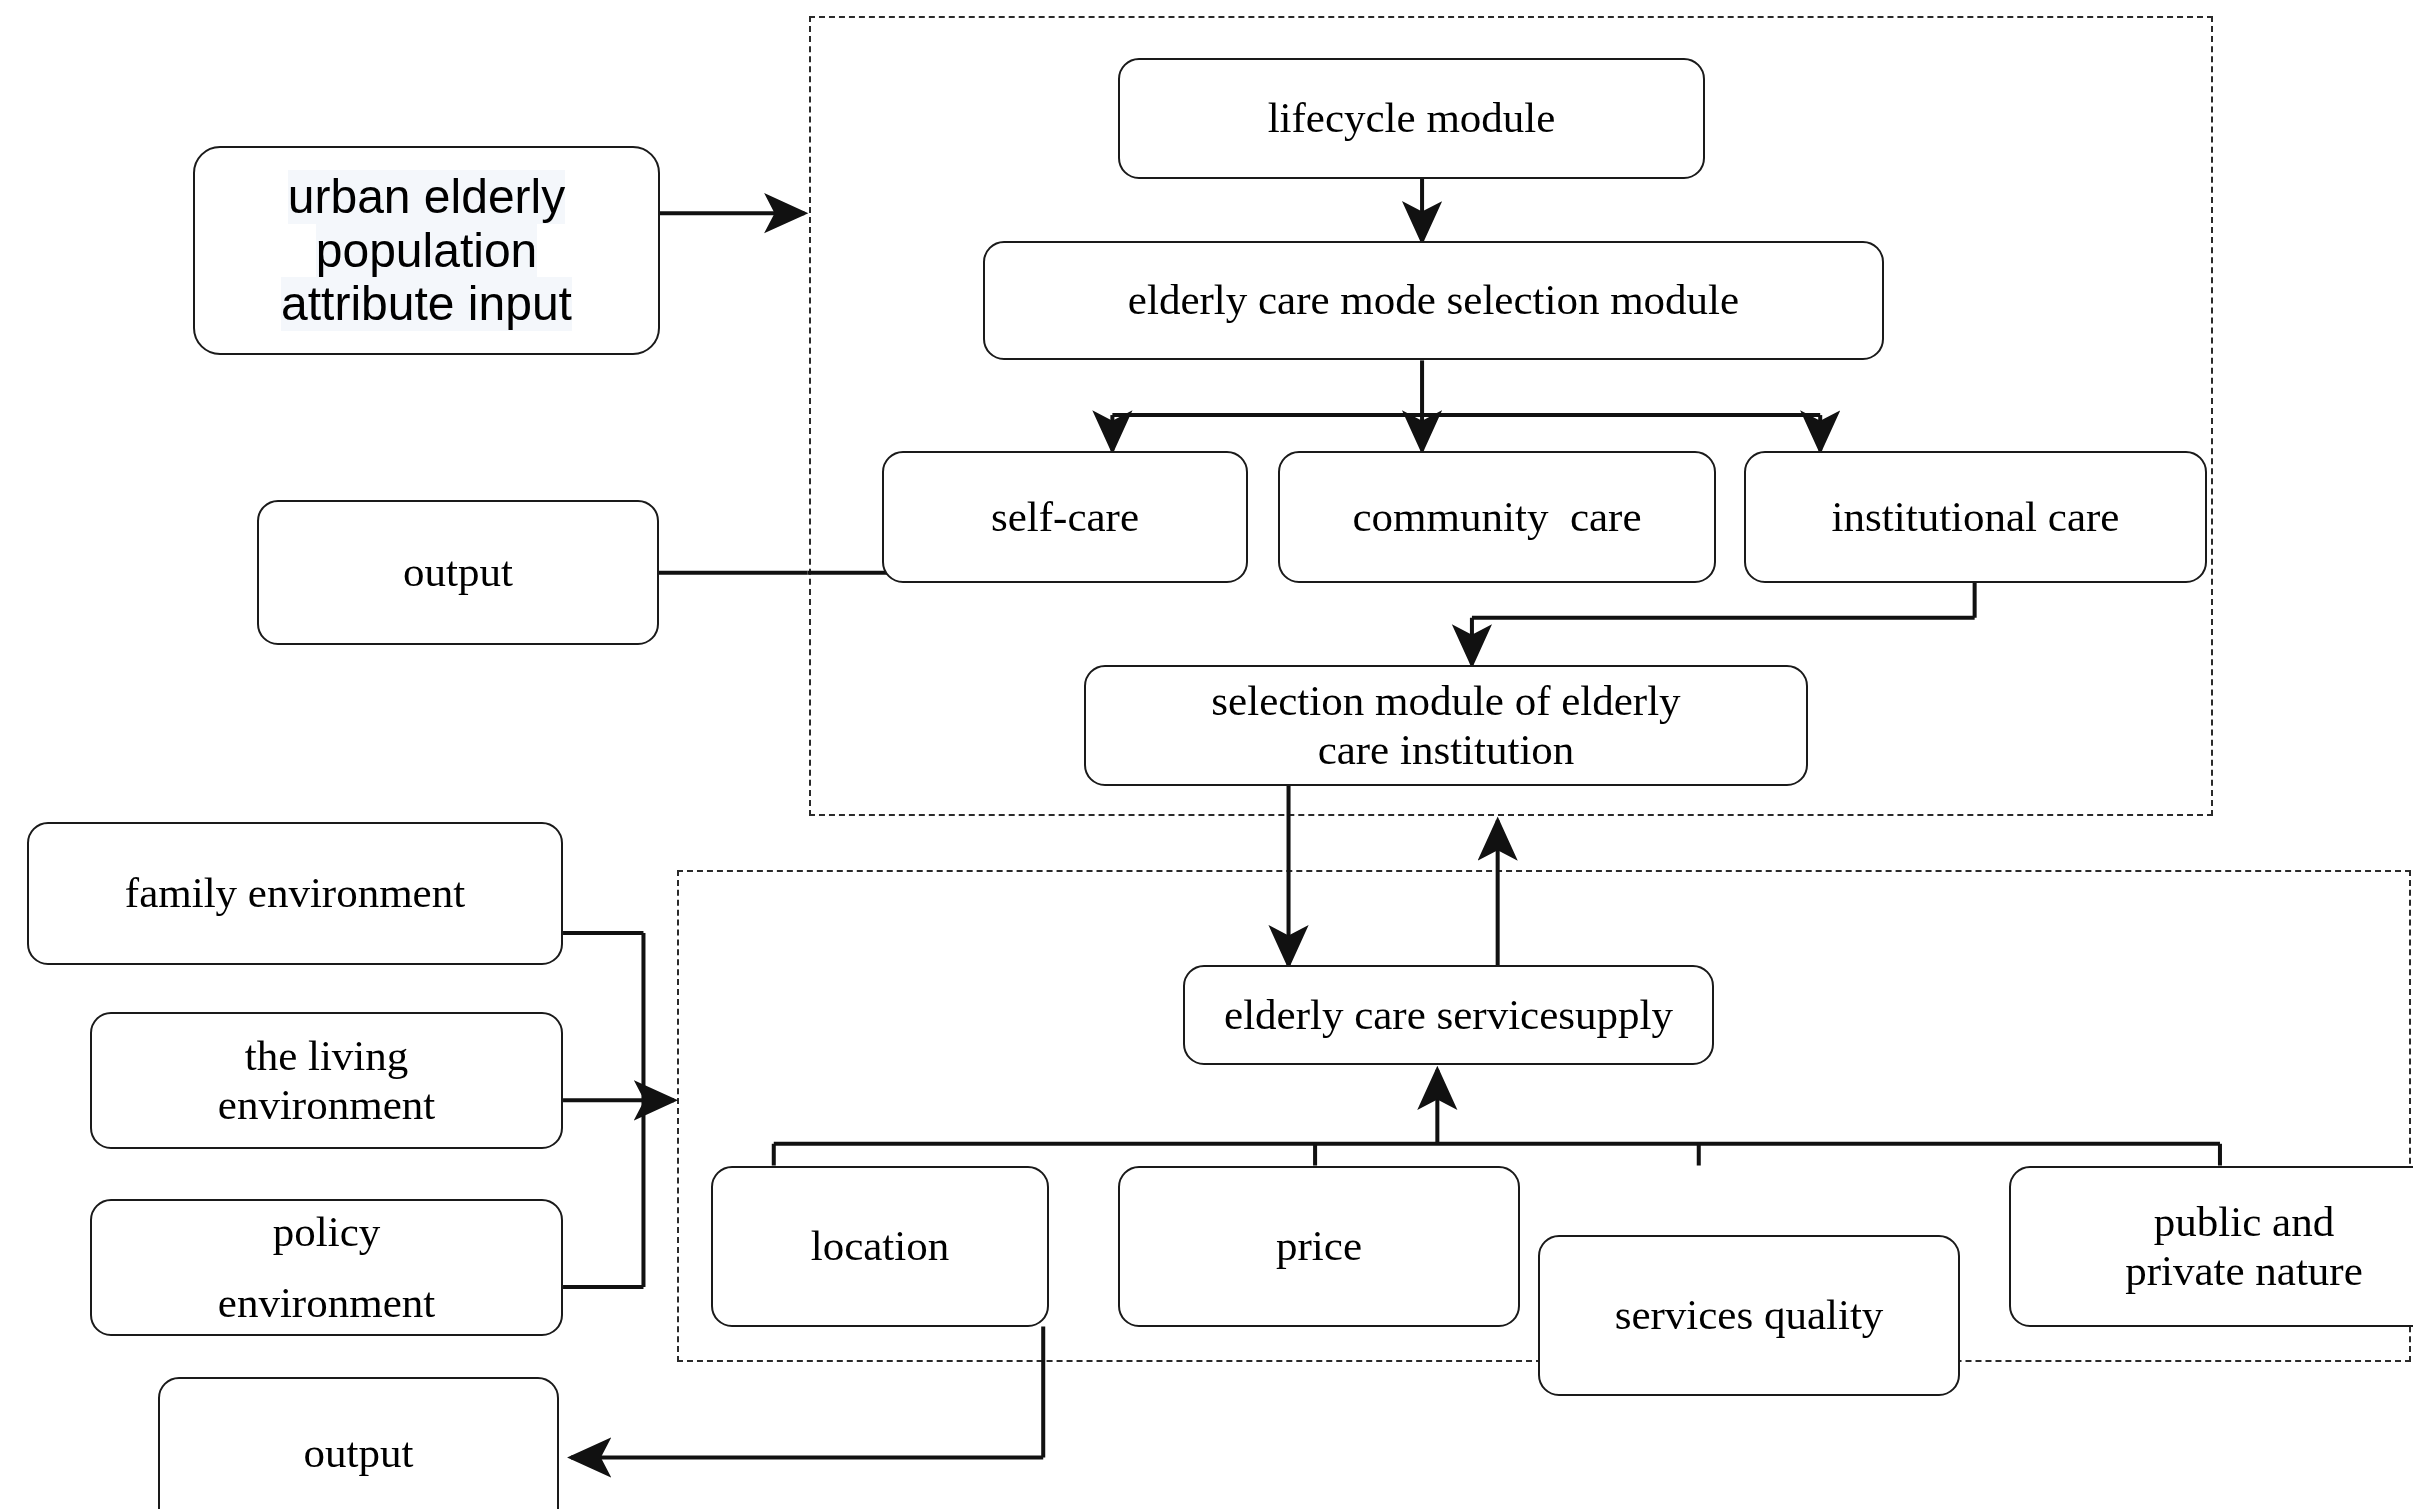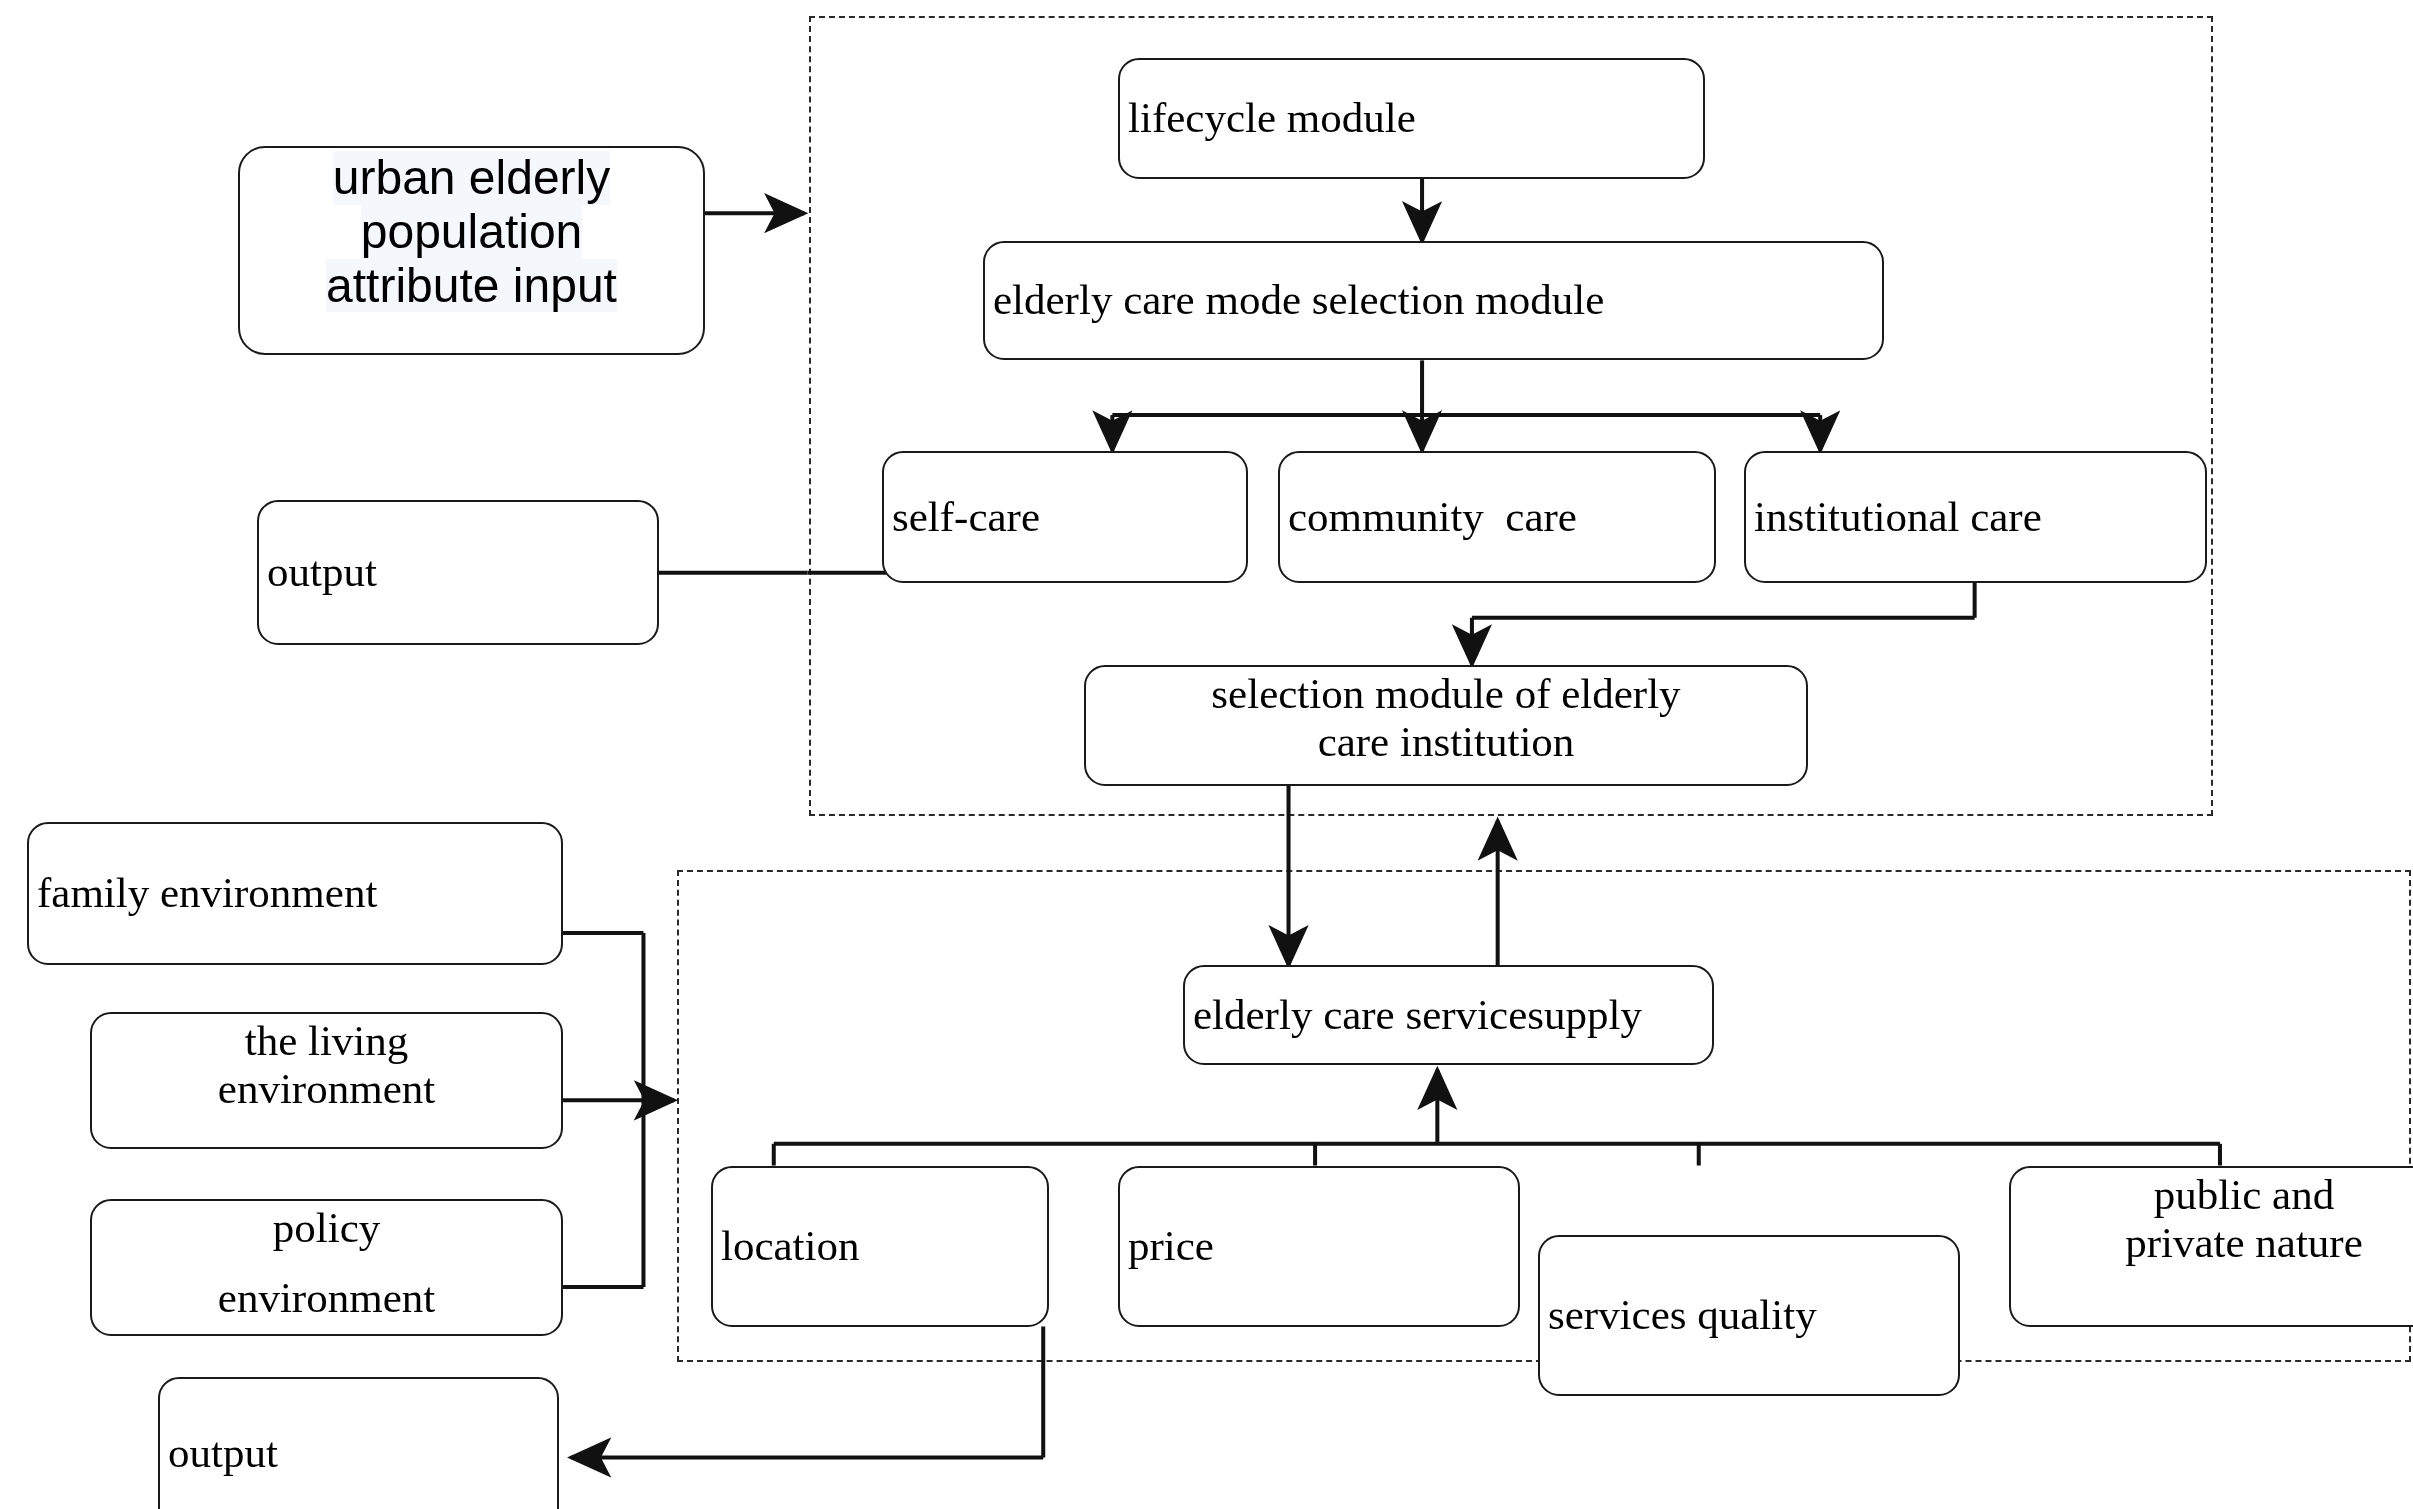--- a/index.html
+++ b/index.html
@@ -3,25 +3,25 @@
 <meta charset="utf-8">
 <style>
   html,body{margin:0;padding:0;background:#ffffff;}
   body{width:2413px;height:1509px;overflow:hidden;
        font-family:"Liberation Serif",serif;}
   #stage{position:relative;width:2413px;height:1509px;background:#fff;}
   svg#wires{position:absolute;left:0;top:0;width:2413px;height:1509px;}
 
   .node{position:absolute;box-sizing:border-box;
         border:2.4px solid #1a1a1a;border-radius:21px;background:#fff;
-        display:flex;align-items:center;
+        display:flex;align-items:center;justify-content:center;
         text-align:center;color:#000;line-height:1.12;
         font-family:"Liberation Serif",serif;font-size:43px;
         padding:3.2px 8px;}
-  .node.sans{font-family:"Liberation Sans",sans-serif;margin-left:45px;}
+  .node.sans{font-family:"Liberation Sans",sans-serif;}
   .node .hl{background:#f4f7fb;}
   .dashbox{position:absolute;box-sizing:border-box;
            border:2.4px dashed #2a2a2a;background:transparent;}
 </style>
 </head>
 <body>
 
 <div id="stage">
 
   <div class="dashbox" style="left:809px;top:16px;width:1404px;height:800px;"></div>

